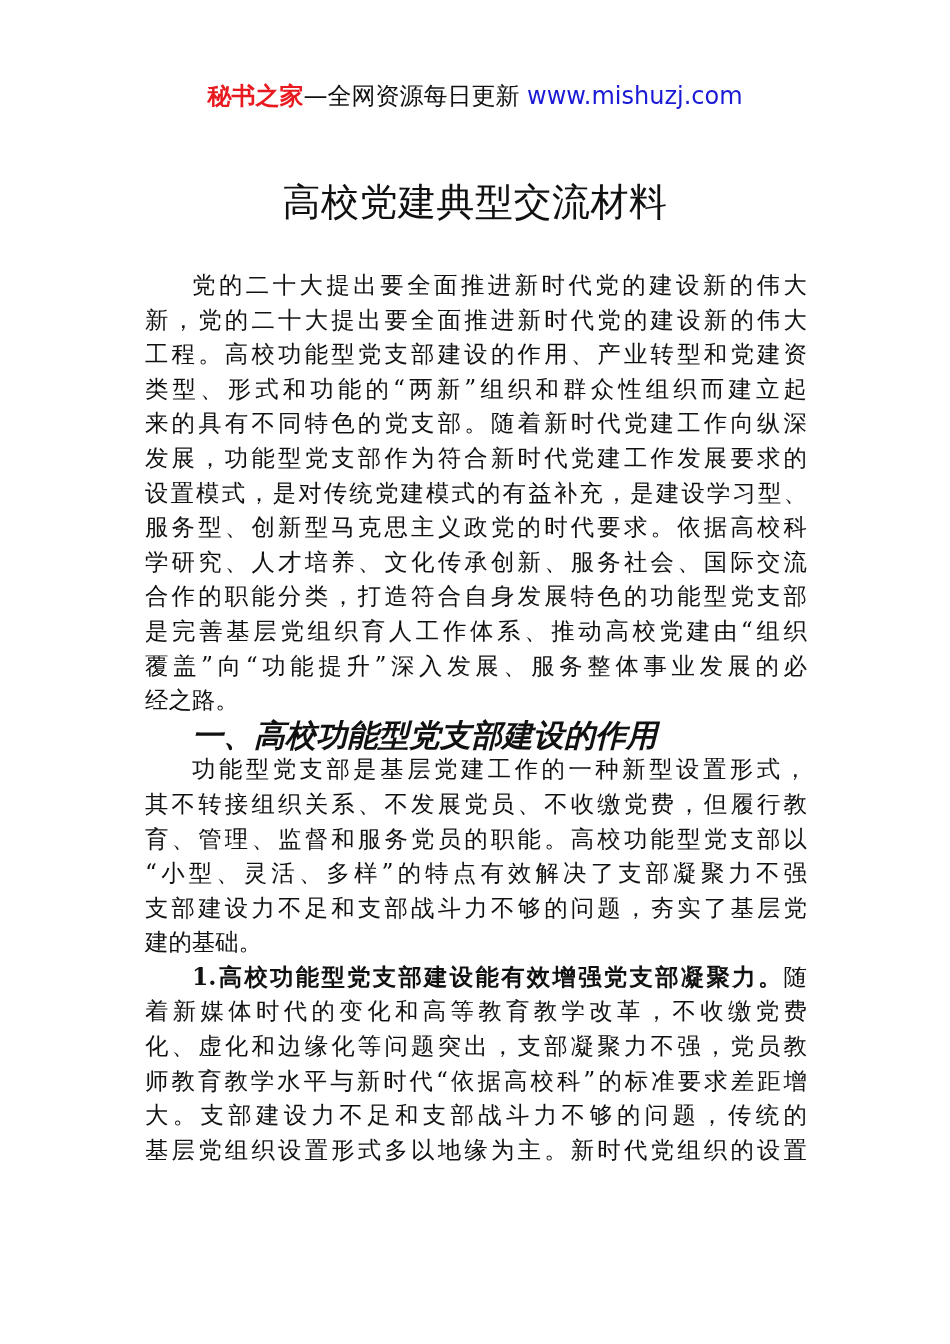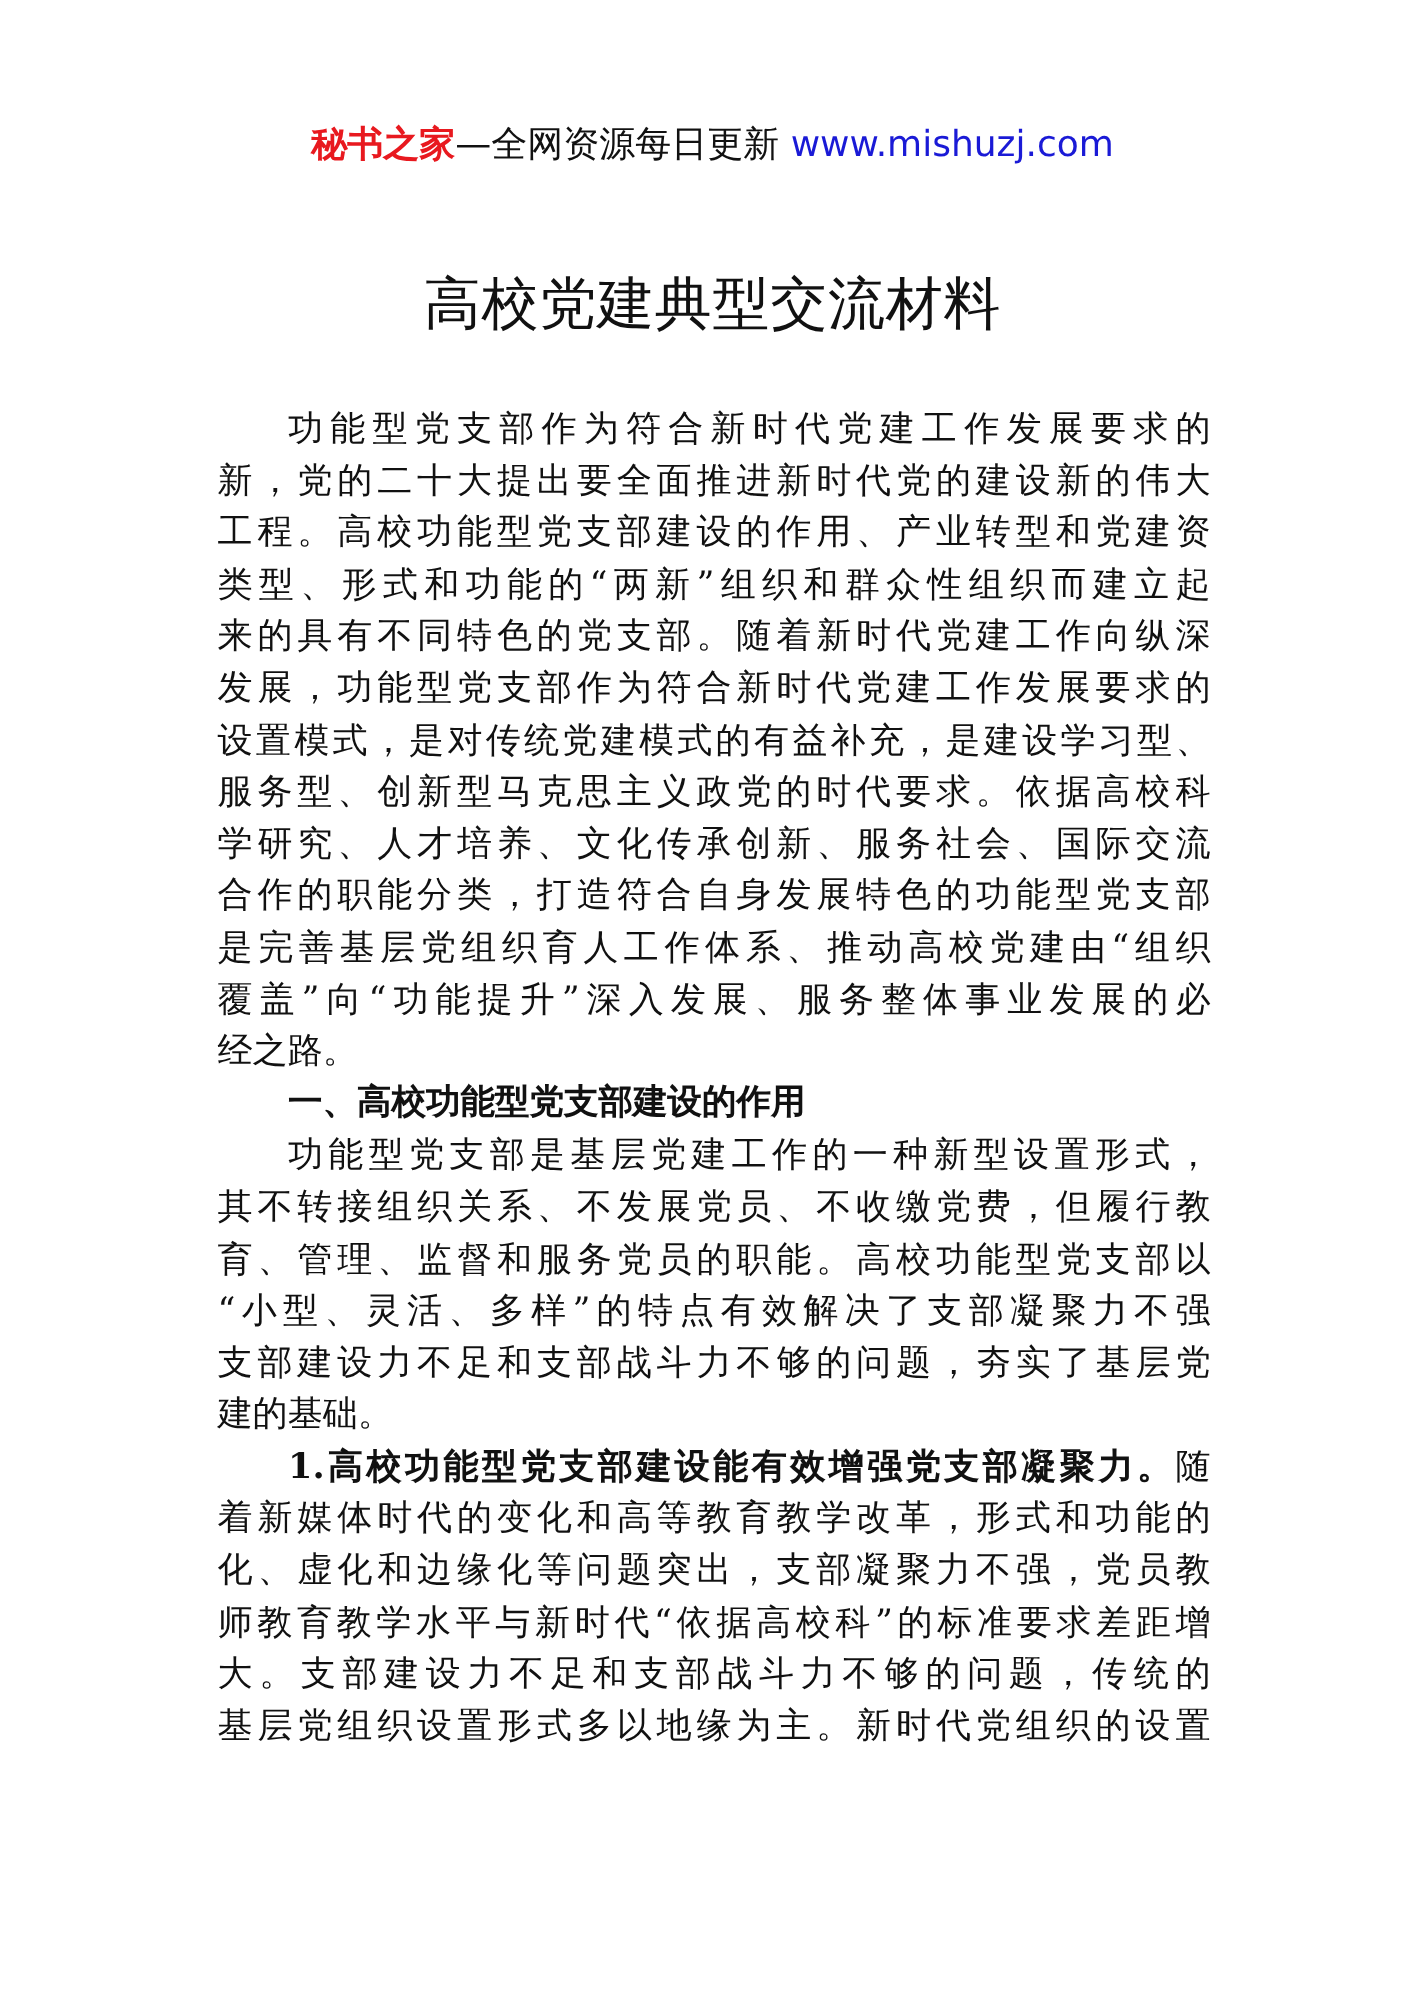--- a/index.html
+++ b/index.html
@@ -20,38 +20,38 @@
     letter-spacing: 0.5px;
   }
 
   .body {
     position: absolute; top: 268px; left: 145px; width: 662px;
     font-family: "DejaVu Serif", serif; font-size: 23.4px; line-height: 34.6px; color: #111;
   }
   .line { white-space: nowrap; text-align: justify; text-align-last: justify; height: 34.6px; display: block; }
   .line.last { text-align-last: left; }
   .indent { padding-left: 47px; }
-  .h1 { font-family: "DejaVu Sans", sans-serif; font-weight: bold; font-size: 23px; text-align-last: left; }
+  .h1 { font-family: "DejaVu Sans", sans-serif; font-weight: bold; font-size: 31px; text-align-last: left; font-style: italic; }
   .bold { font-weight: bold; font-family: "DejaVu Serif", serif; }
 </style>
 </head>
 <body>
 
 <div class="page">
 
   <div class="banner">
     <span class="brand">秘书之家</span><span class="tagline">—全网资源每日更新</span>
     <span class="url">www.mishuzj.com</span>
   </div>
 
   <div class="title">高校党建典型交流材料</div>
 
   <div class="body">
     <div>
-      <span class="line indent">功能型党支部作为符合新时代党建工作发展要求的</span>
+      <span class="line indent">党的二十大提出要全面推进新时代党的建设新的伟大</span>
       <span class="line">新，党的二十大提出要全面推进新时代党的建设新的伟大</span>
       <span class="line">工程。高校功能型党支部建设的作用、产业转型和党建资</span>
       <span class="line">类型、形式和功能的“两新”组织和群众性组织而建立起</span>
       <span class="line">来的具有不同特色的党支部。随着新时代党建工作向纵深</span>
       <span class="line">发展，功能型党支部作为符合新时代党建工作发展要求的</span>
       <span class="line">设置模式，是对传统党建模式的有益补充，是建设学习型、</span>
       <span class="line">服务型、创新型马克思主义政党的时代要求。依据高校科</span>
       <span class="line">学研究、人才培养、文化传承创新、服务社会、国际交流</span>
       <span class="line">合作的职能分类，打造符合自身发展特色的功能型党支部</span>
       <span class="line">是完善基层党组织育人工作体系、推动高校党建由“组织</span>
@@ -65,20 +65,20 @@
       <span class="line indent">功能型党支部是基层党建工作的一种新型设置形式，</span>
       <span class="line">其不转接组织关系、不发展党员、不收缴党费，但履行教</span>
       <span class="line">育、管理、监督和服务党员的职能。高校功能型党支部以</span>
       <span class="line">“小型、灵活、多样”的特点有效解决了支部凝聚力不强</span>
       <span class="line">支部建设力不足和支部战斗力不够的问题，夯实了基层党</span>
       <span class="line last">建的基础。</span>
     </div>
 
     <div>
       <span class="line indent"><span class="bold">1.高校功能型党支部建设能有效增强党支部凝聚力。</span><span>随</span></span>
-      <span class="line">着新媒体时代的变化和高等教育教学改革，形式和功能的</span>
+      <span class="line">着新媒体时代的变化和高等教育教学改革，不收缴党费</span>
       <span class="line">化、虚化和边缘化等问题突出，支部凝聚力不强，党员教</span>
       <span class="line">师教育教学水平与新时代“依据高校科”的标准要求差距增</span>
       <span class="line">大。支部建设力不足和支部战斗力不够的问题，传统的</span>
       <span class="line">基层党组织设置形式多以地缘为主。新时代党组织的设置</span>
     </div>
   </div>
 </div>
 
 </body></html>

